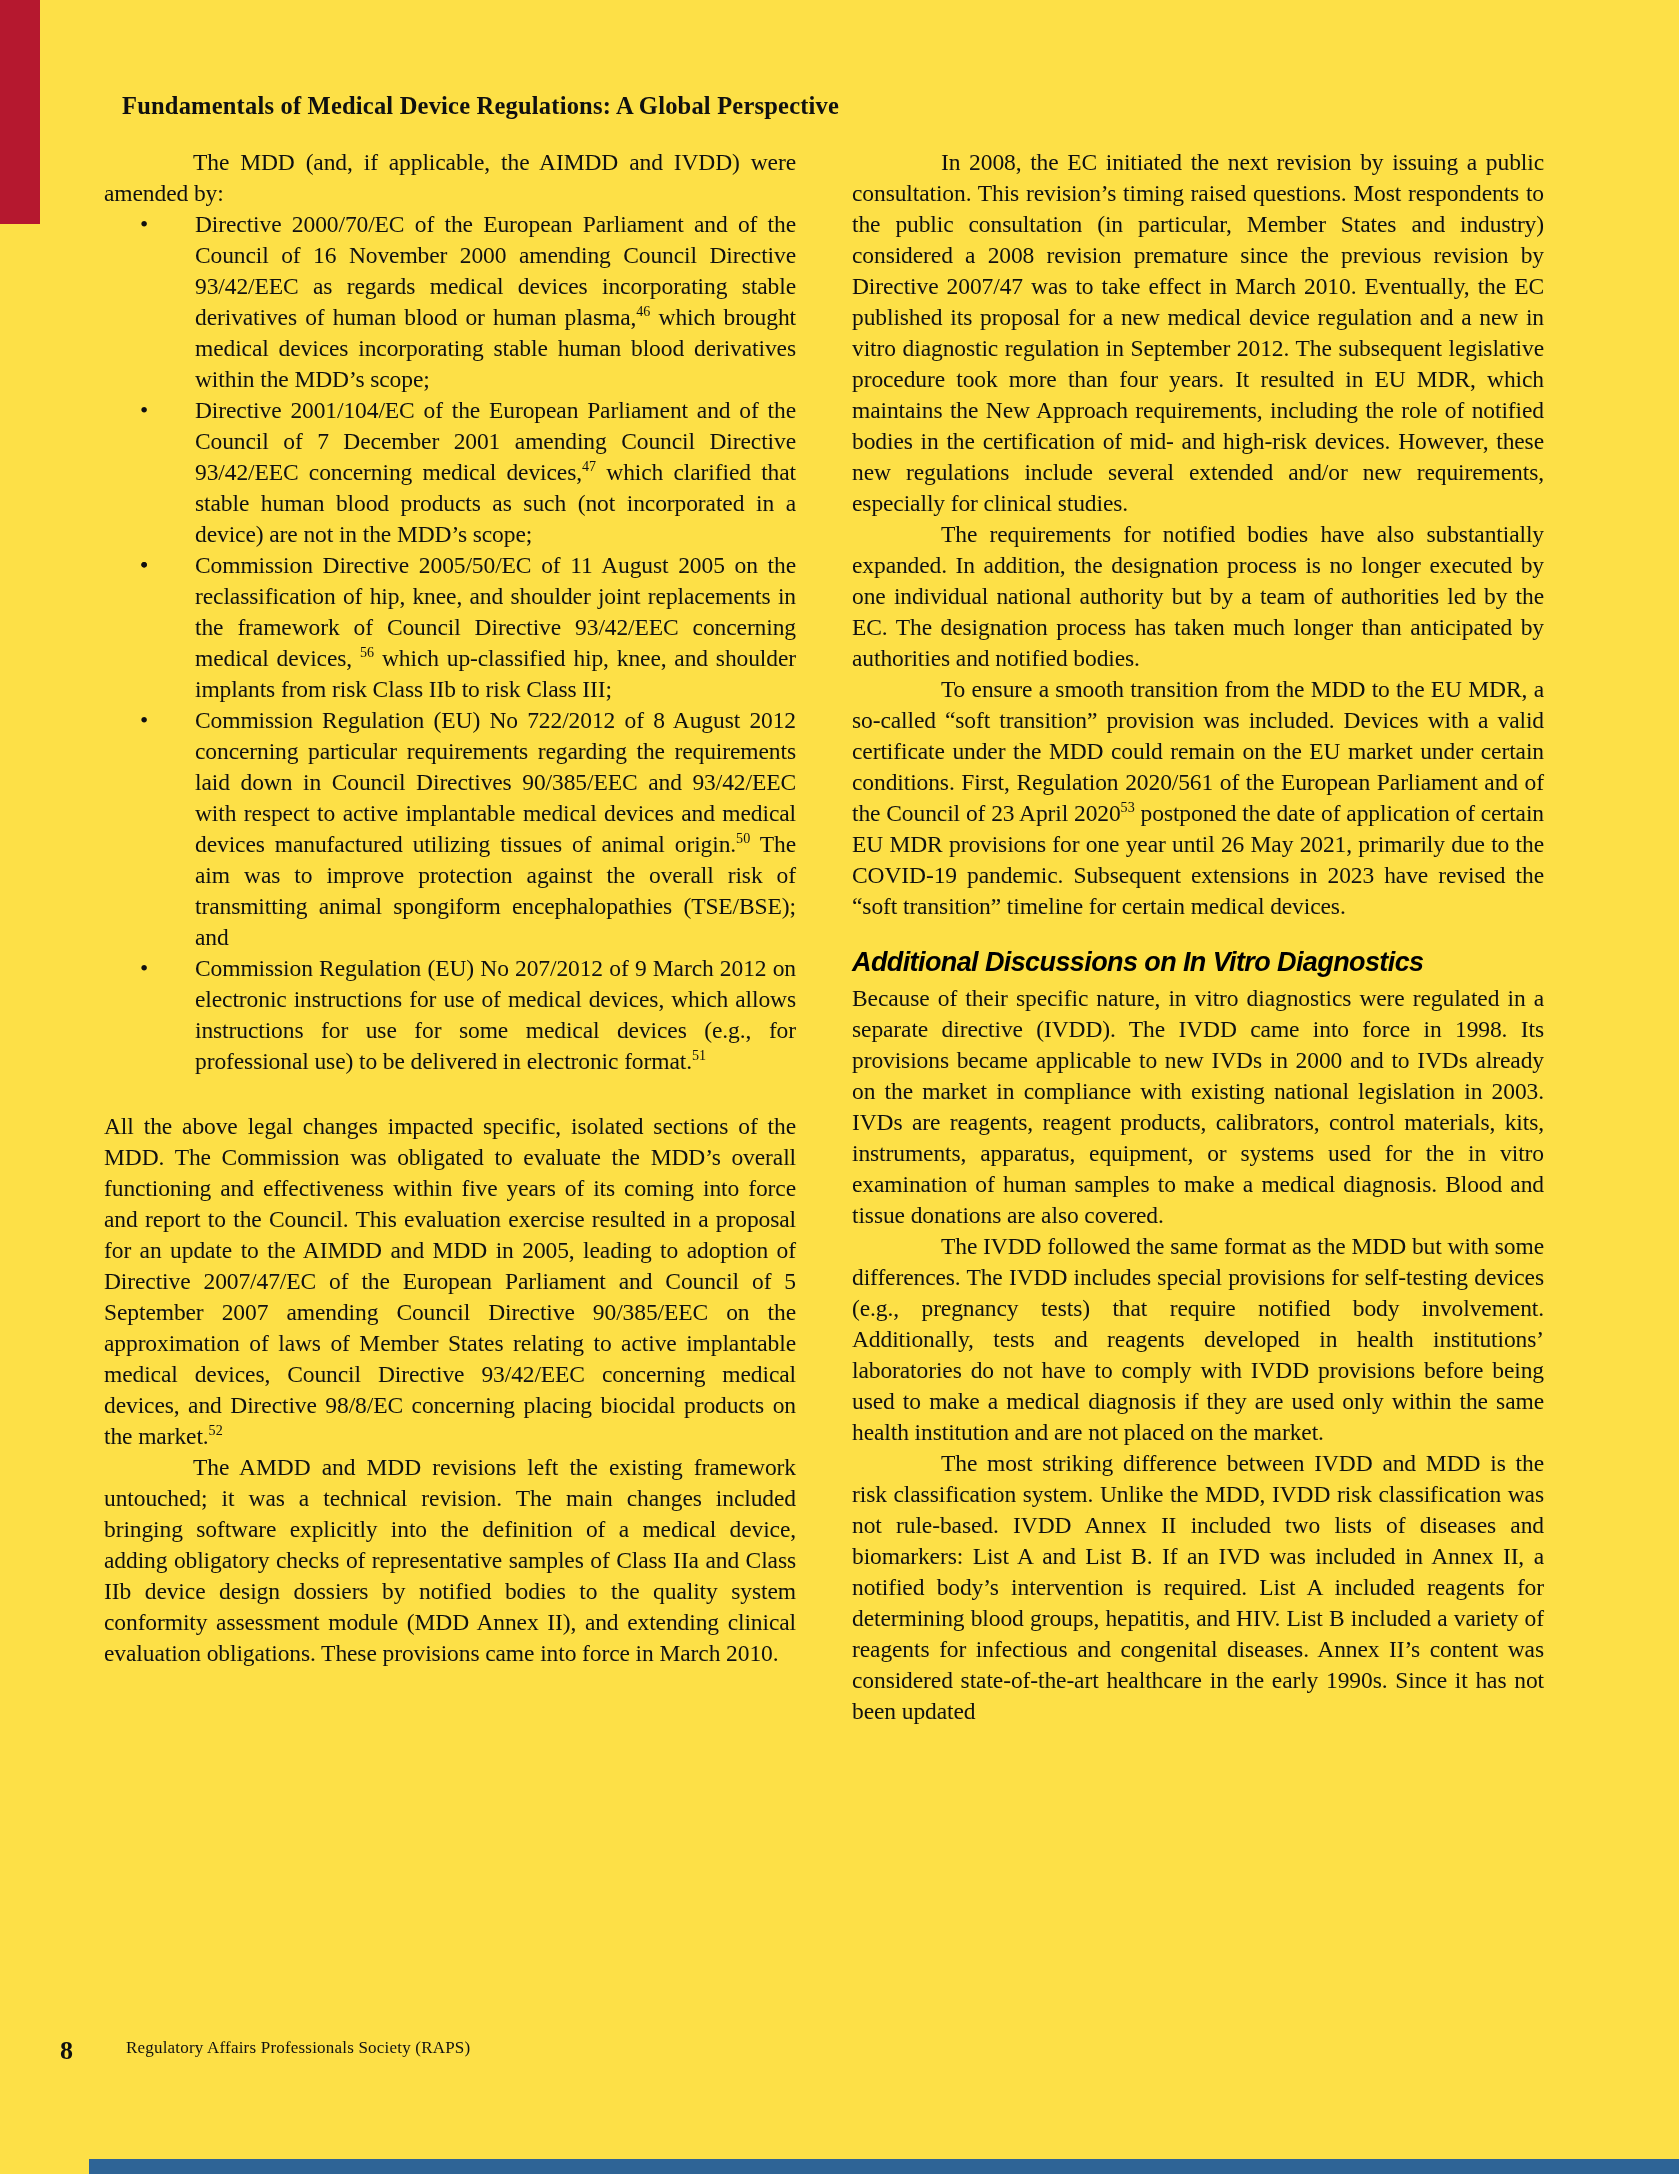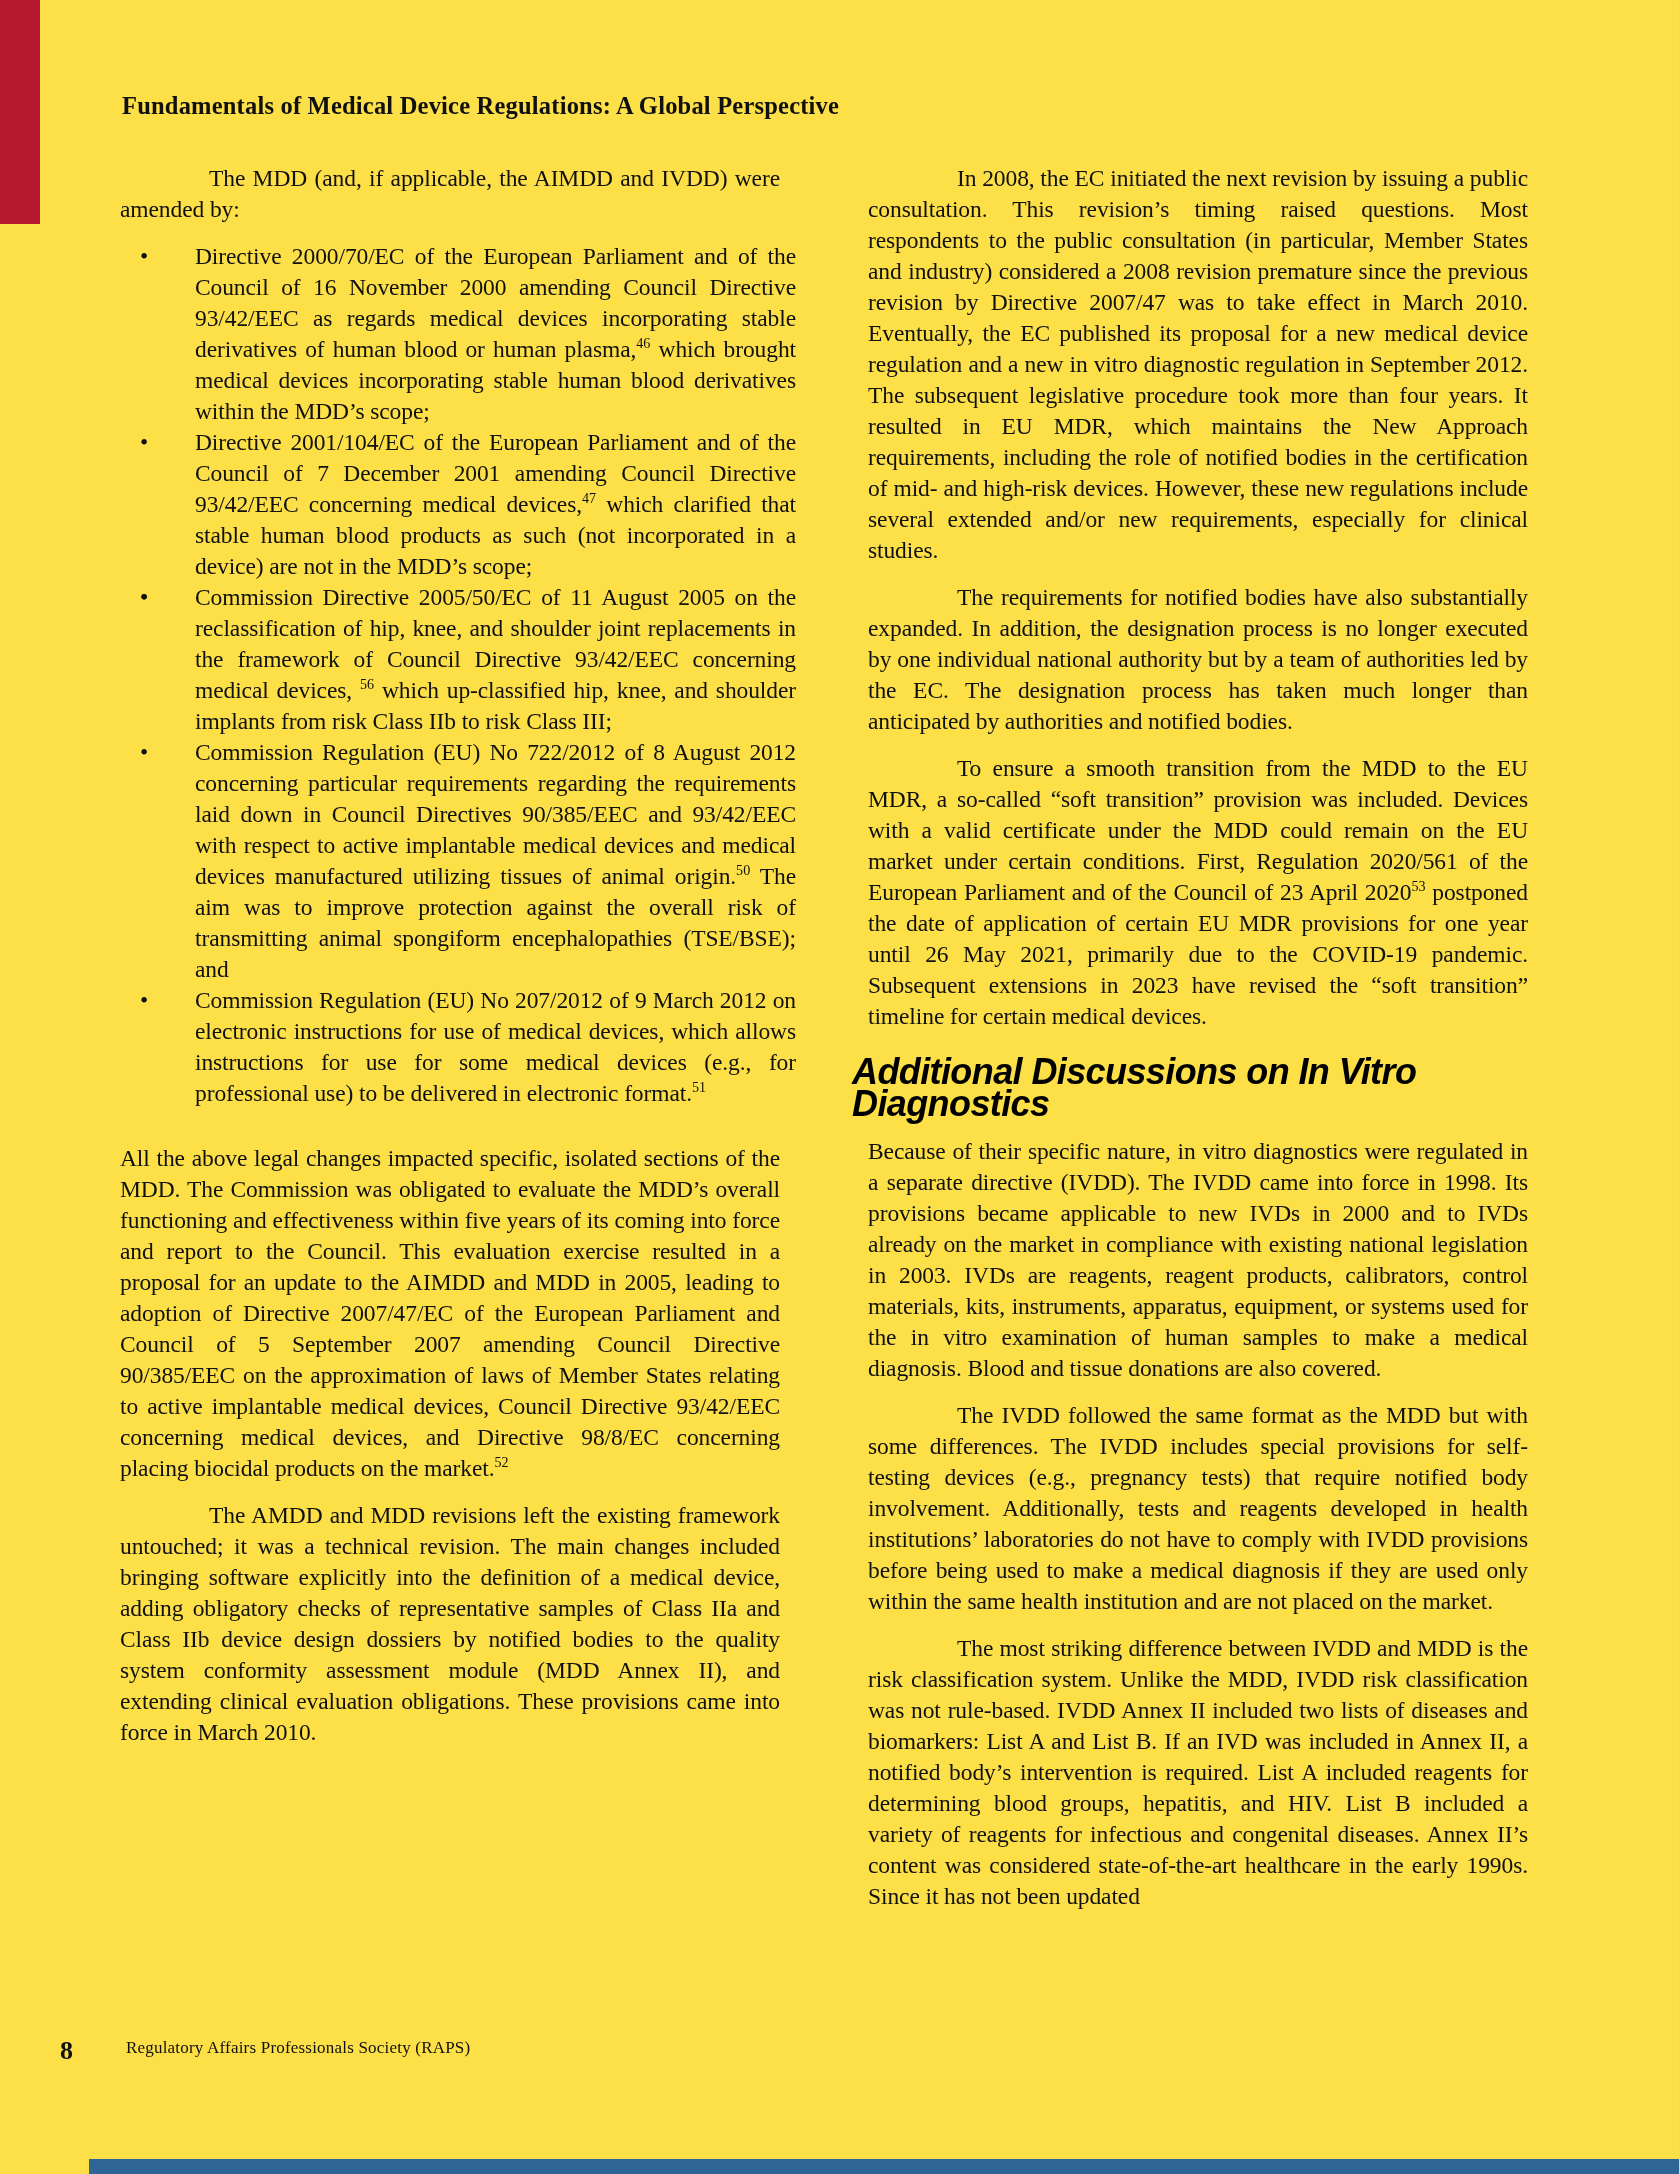--- a/index.html
+++ b/index.html
@@ -26,35 +26,35 @@
     position:absolute;left:122px;top:92px;
     font-size:24.5px;font-weight:600;letter-spacing:0.2px;
     white-space:nowrap;
   }
   .columns{
     position:absolute;left:104px;top:147px;width:1441px;
     display:flex;gap:56px;
     font-size:23.5px;line-height:31px;letter-spacing:-0.1px;
   }
   .col{width:692px;}
-  p.para{margin:16px;text-align:justify;}
+  p.para{margin:0;text-align:justify;}
   p.indent,.para.indent{text-indent:89px;}
   .bullet-item{
     position:relative;padding-left:91px;
     text-align:justify;margin:0;
   }
   .bullet-marker{
     position:absolute;left:36px;top:0;
     text-indent:0;
   }
   .left-paras{margin-top:34px;}
   .section-heading{
     font-family:"Liberation Sans","DejaVu Sans",sans-serif;
     font-style:italic;font-weight:700;
-    font-size:36px;line-height:32px;letter-spacing:-0.6px;
+    font-size:27px;line-height:32px;letter-spacing:-0.6px;
     margin:23.5px 0 5.6px 0;color:#000;
   }
   sup{font-size:.6em;line-height:0;vertical-align:super;letter-spacing:0;}
   .page-number{
     position:absolute;left:60px;top:2036px;
     font-size:26px;font-weight:700;
   }
   .publisher{
     position:absolute;left:126px;top:2038px;
     font-size:17px;letter-spacing:0.2px;

